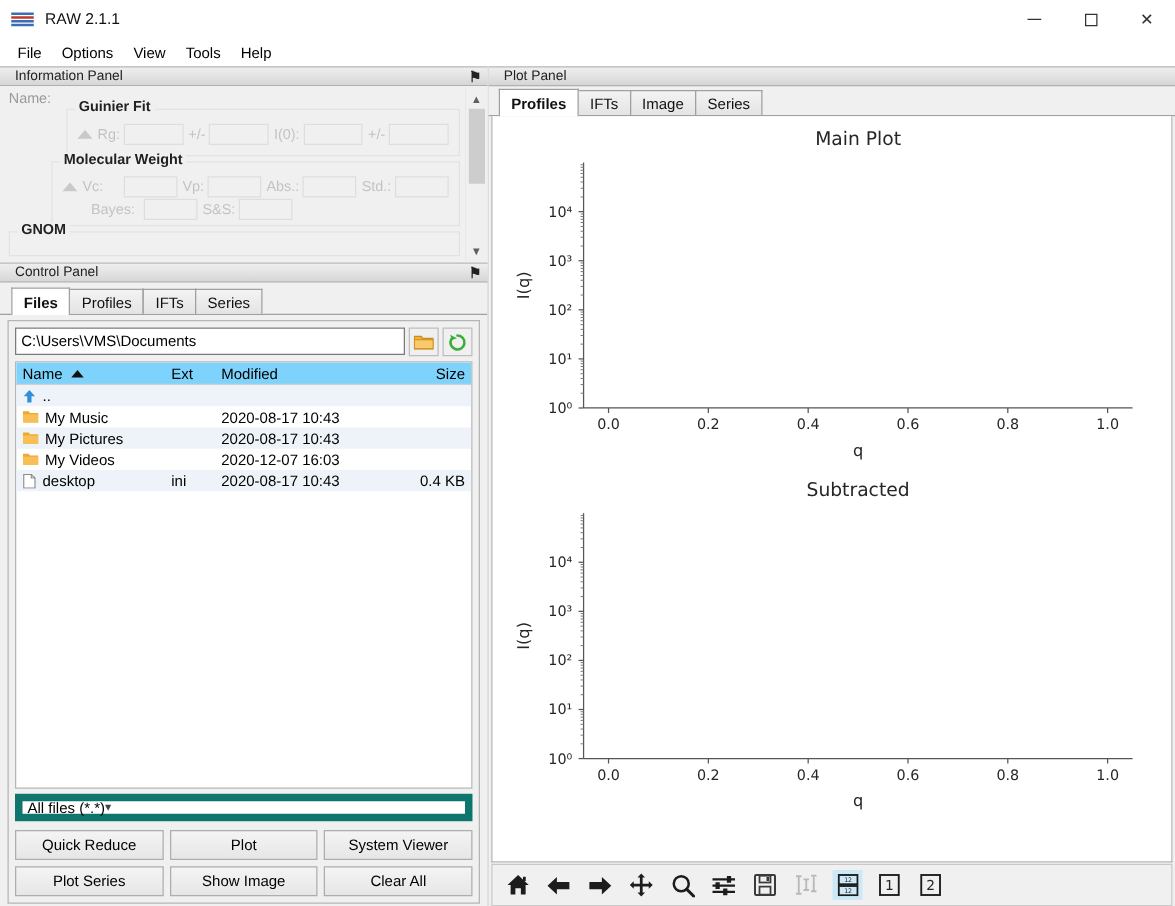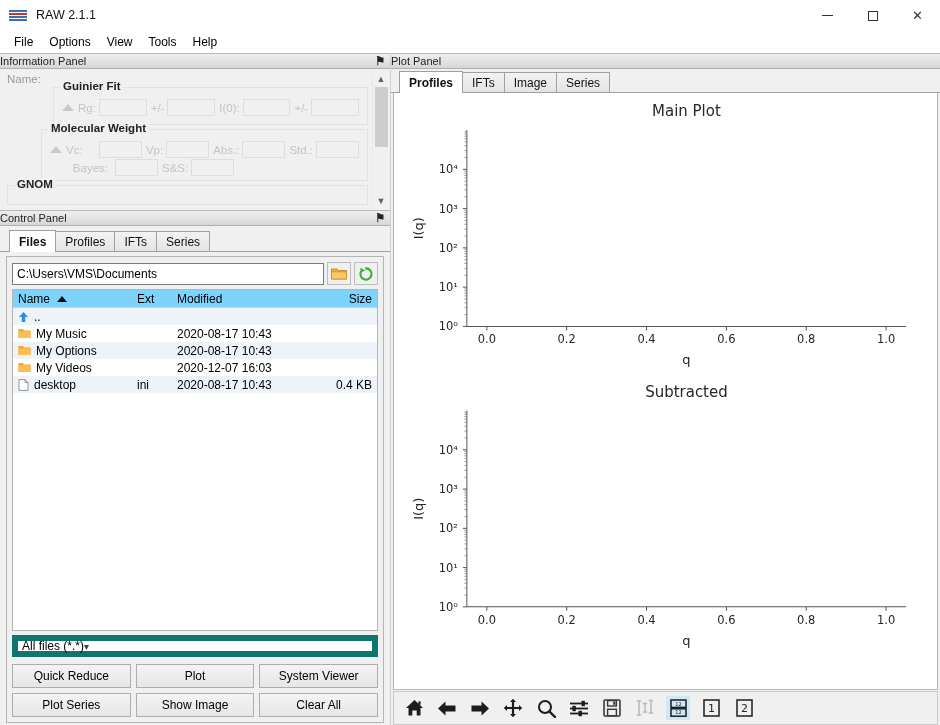--- a/index.html
+++ b/index.html
@@ -79,21 +79,21 @@
   }
 
   
   .dock-title {
     height: 16px;
     background: linear-gradient(to bottom, #eeeeee 0%, #e3e3e3 50%, #d6d6d6 100%);
     border-top: 1px solid #b9b9b9;
     border-bottom: 1px solid #b0b0b0;
     display: flex;
     align-items: center;
-    padding: 0 0;
+    padding: 0 12px;
     font-size: 11px;
     color: #222;
     position: relative;
   }
   .dock-pin {
     position: absolute; right: 5px; top: 1px;
     font-size: 11px; color:#222; font-weight:bold;
     transform: scaleY(1.1);
   }
 
@@ -191,21 +191,21 @@
   }
 
   #files-pane {
     flex: 1; min-height:0;
     margin: 4px 6px 2px 6px;
     border: 1px solid #b5b5b5;
     background: #f0f0f0;
     display: flex; flex-direction: column;
     padding: 5px;
   }
-  .path-row { display:flex; align-items:center; gap:3px; }
+  .path-row { display:flex; gap:3px; }
   #path-input {
     flex:1; height:22px;
     border:1px solid #7a7a7a;
     background:#fff; font-size:12px;
     padding: 0 4px;
     font-family:"Liberation Sans", sans-serif;
     color:#000;
     outline:none;
   }
   .icon-btn {
@@ -478,21 +478,21 @@
             </div>
 
             <div class="fl-row alt">
               <div class="col-name">
                 <span class="ficon">
                   <svg width="13" height="11" viewBox="0 0 13 11">
                       <path d="M0.4 1 L5 1 L6 2.4 L12.6 2.4 L12.6 10 L0.4 10 Z" fill="#f0a82e"></path>
                       <path d="M0.4 3.4 L12.6 3.4 L12.6 10 L0.4 10 Z" fill="#f7bf55"></path>
                     </svg>
                 </span>
-                <span>My Options</span>
+                <span>My Pictures</span>
               </div>
               <div class="col-ext"></div>
               <div class="col-mod">2020-08-17 10:43</div>
               <div class="col-size"></div>
             </div>
 
             <div class="fl-row">
               <div class="col-name">
                 <span class="ficon">
                   <svg width="13" height="11" viewBox="0 0 13 11">

